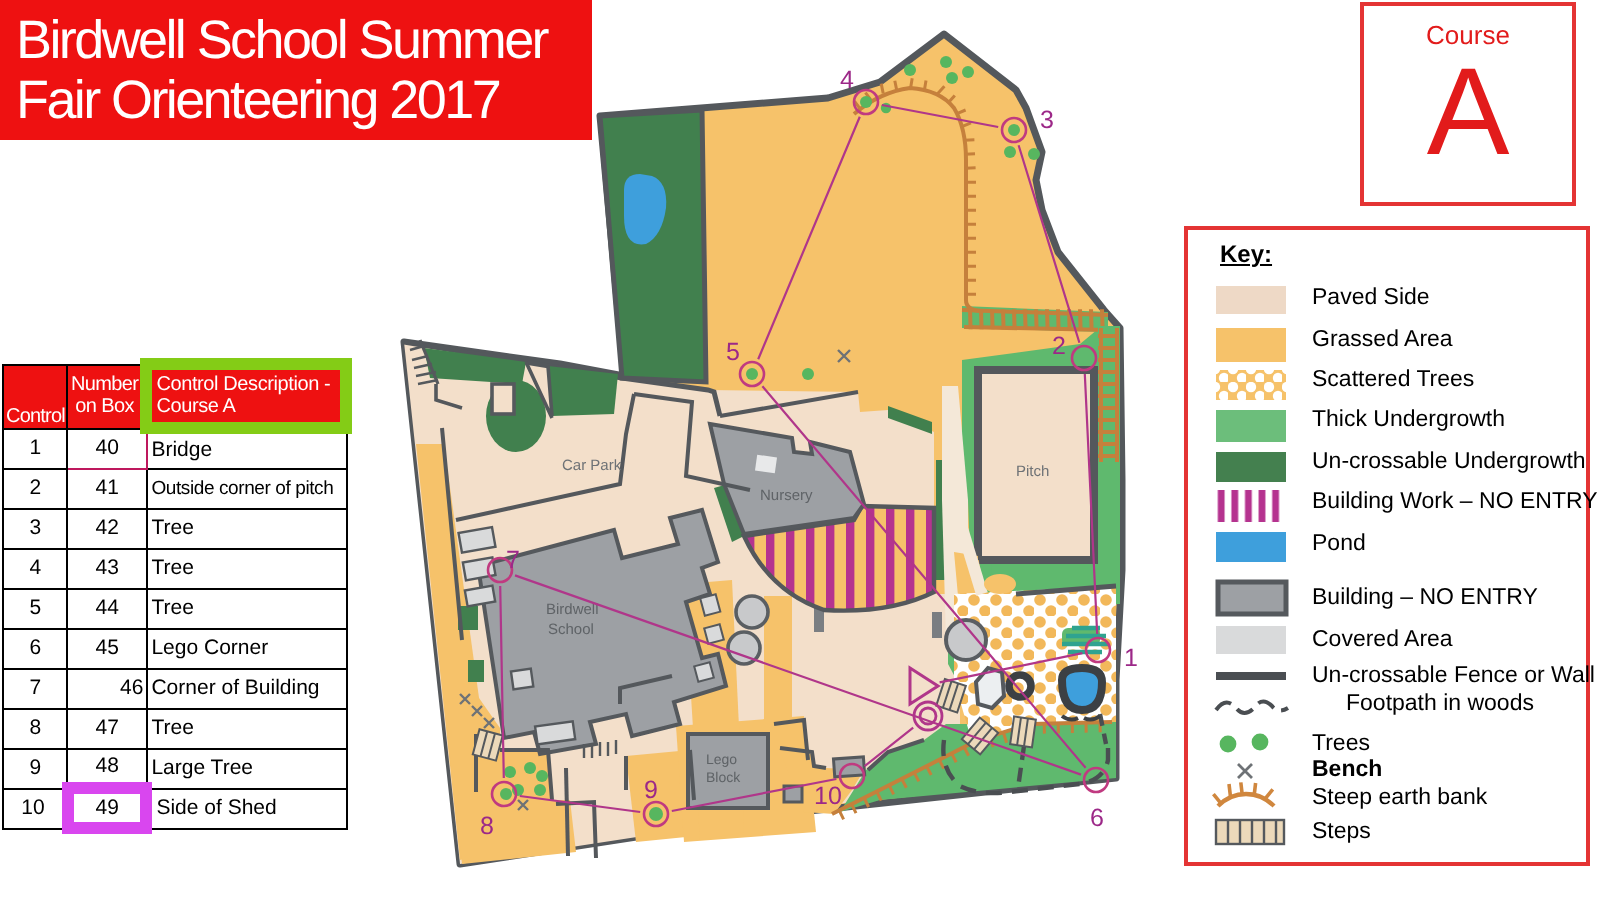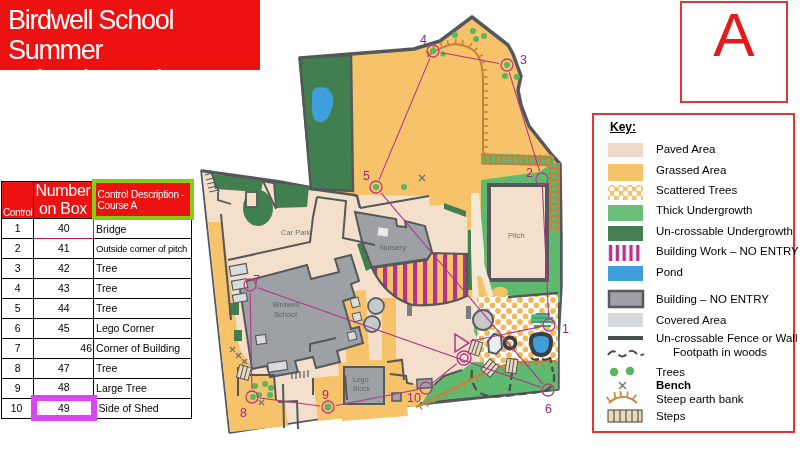--- a/index.html
+++ b/index.html
@@ -3,28 +3,28 @@
 <meta charset="utf-8">
 <style>
 html,body{margin:0;padding:0;background:#fff;width:800px;height:450px;overflow:hidden;}
 body{font-family:"Liberation Sans",sans-serif;position:relative;}
 .abs{position:absolute;}
 table{border-collapse:collapse;}
 </style>
 </head>
 <body>
 
-<div class="abs" style="left:0;top:0;width:260px;height:70px;background:#ee1111;color:#fff;font-size:27px;letter-spacing:-1.3px;line-height:30px;padding:5px 0 0 8px;box-sizing:border-box;">Birdwell School Summer<br>Fair Orienteering 2017</div>
+<div class="abs" style="left:0;top:0;width:296px;height:70px;background:#ee1111;color:#fff;font-size:27px;letter-spacing:-1.3px;line-height:30px;padding:5px 0 0 8px;box-sizing:border-box;">Birdwell School Summer<br>Fair Orienteering 2017</div>
 
 <table class="abs" style="left:1px;top:179px;font-size:10.5px;color:#000;">
 <tbody>
       <tr style="background:#ee1111;color:#fff;height:32px;">
 <td style="border:1px solid #000;width:26px;vertical-align:bottom;padding:0 1px;font-size:10px;letter-spacing:-0.4px;">Control</td>
-<td style="border:1px solid #000;width:31px;text-align:center;padding:0 1px;font-size:16px;letter-spacing:-0.3px;">Number on Box</td>
-<td style="border:4px solid #84cc16;width:90px;padding:0 2px;font-size:10px;letter-spacing:-0.2px;margin-left:32px;">Control Description - Course A</td>
+<td style="border:1px solid #000;width:31px;text-align:center;padding:0 1px;font-size:10px;letter-spacing:-0.3px;">Number on Box</td>
+<td style="border:6px solid #84cc16;width:90px;padding:0 2px;font-size:10px;letter-spacing:-0.2px;margin-left:32px;">Control Description - Course A</td>
 </tr>
 <tr style="height:20px;">
         <td style="border:1px solid #000;text-align:center;">1</td>
         <td style="border:1px solid #be185d;text-align:center;">40</td>
         <td style="border:1px solid #000;padding:0 2px;">Bridge</td>
       </tr>
 <tr style="height:20px;">
         <td style="border:1px solid #000;text-align:center;">2</td>
         <td style="border:1px solid #000;text-align:center;">41</td>
         <td style="border:1px solid #000;padding:0 2px;white-space:nowrap;font-size:9.5px;letter-spacing:-0.2px;">Outside corner of pitch</td>
@@ -66,20 +66,21 @@
       </tr>
 <tr style="height:20px;">
         <td style="border:1px solid #000;text-align:center;">10</td>
         <td style="border:6px solid #d946ef;text-align:center;">49</td>
         <td style="border:1px solid #000;padding:0 2px;">Side of Shed</td>
       </tr>
 </tbody>
   </table>
 
 <div class="abs" style="left:680px;top:1px;width:108px;height:102px;border:2px solid #e43434;box-sizing:border-box;text-align:center;color:#e21b1b;">
+<div style="font-size:13px;margin-top:7px;">Course</div>
 <div style="font-size:62px;line-height:62px;margin-top:1px;">A</div>
 </div>
 
 <div class="abs" style="left:592px;top:113px;width:203px;height:320px;border:2px solid #e43434;box-sizing:border-box;">
 
 <div class="abs" style="left:16px;top:5px;font-size:12px;font-weight:bold;text-decoration:underline;color:#000;">Key:</div>
 
 <svg class="abs" style="left:0;top:0;" width="199" height="316" viewBox="592 113 199 316">
 <defs>
 <pattern id="kdots" width="9" height="9" patternUnits="userSpaceOnUse">
@@ -121,21 +122,21 @@
 <path d="M617,380l7,7M624,380l-7,7" stroke="#6e7276" stroke-width="1.4"></path>
 
 <path d="M607,401 Q613,395 621,395 Q629,395 635,401" fill="none" stroke="#d0873e" stroke-width="2.2"></path>
 <path d="M608.5,399.7l-3.8,-4.6M613.2,396.0l-0.7,-6.0M619.1,395.2l-0.7,-6.0M625.1,395.5l0.7,-6.0M630.6,397.3l3.8,-4.6" stroke="#d0873e" stroke-width="1.8"></path>
 
 <rect x="606" y="408" width="34" height="12" fill="#ecd9ba" stroke="#55595d" stroke-width="1.2"></rect>
 <path d="M612,408v12M618,408v12M624,408v12M630,408v12M636,408v12" stroke="#55595d" stroke-width="1.2"></path>
 </svg>
 
 <div class="abs" style="left:62px;top:28px;font-size:11.5px;color:#000;white-space:nowrap;">
-<div class="abs" style="top:0px;">Paved Area</div>
+<div class="abs" style="top:0px;">Paved Side</div>
 <div class="abs" style="top:20.5px;">Grassed Area</div>
 <div class="abs" style="top:41px;">Scattered Trees</div>
 <div class="abs" style="top:61px;">Thick Undergrowth</div>
 <div class="abs" style="top:81.5px;">Un-crossable Undergrowth</div>
 <div class="abs" style="top:102px;">Building Work – NO ENTRY</div>
 <div class="abs" style="top:122.5px;">Pond</div>
 <div class="abs" style="top:149.5px;">Building – NO ENTRY</div>
 <div class="abs" style="top:170.5px;">Covered Area</div>
 <div class="abs" style="top:188.5px;">Un-crossable Fence or Wall</div>
 <div class="abs" style="top:203px;padding-left:17px;">Footpath in woods</div>

